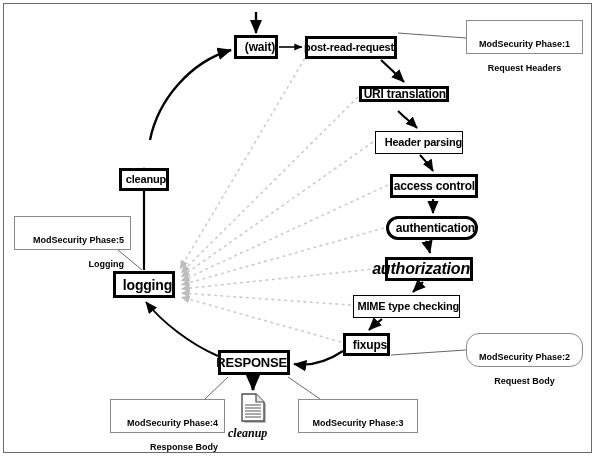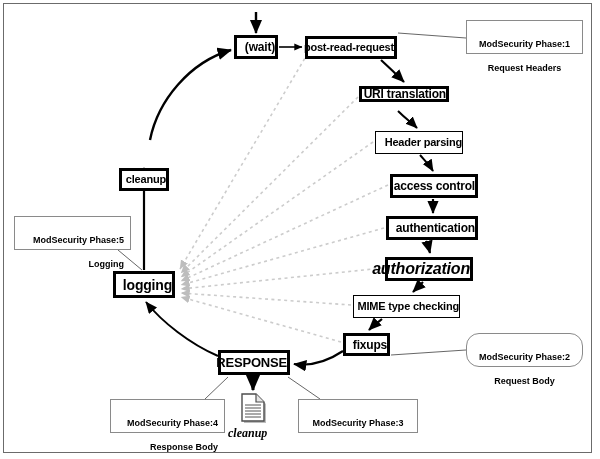--- a/index.html
+++ b/index.html
@@ -186,21 +186,21 @@
   </div>
   <div class="node heavy" id="n-uri" style="left: 359px; top: 86px; width: 90px; height: 16px; font-size: 12px;">
     <span>URI translation</span>
   </div>
   <div class="node thin" id="n-header" style="left: 375px; top: 131px; width: 88px; height: 23px; font-size: 11px;">
     <span>Header parsing</span>
   </div>
   <div class="node heavy" id="n-access" style="left: 390px; top: 174px; width: 88px; height: 24px; font-size: 12px;">
     <span>access control</span>
   </div>
-  <div class="node heavy" id="n-auth" style="left: 386px; top: 216px; width: 92px; height: 24px; font-size: 12px;">
+  <div class="node heavy" id="n-auth" style="left: 386px; top: 216px; width: 92px; height: 24px; font-size: 12px; border-radius: 12px;">
     <span>authentication</span>
   </div>
   <div class="node heavy" id="n-authz" style="left: 385px; top: 257px; width: 88px; height: 24px; font-size: 16px; font-style: italic;">
     <span>authorization</span>
   </div>
   <div class="node thin" id="n-mime" style="left: 353px; top: 295px; width: 107px; height: 23px; font-size: 11px;">
     <span>MIME type checking</span>
   </div>
   <div class="node heavy" id="n-fixups" style="left: 343px; top: 333px; width: 47px; height: 23px; font-size: 12px;">
     <span>fixups</span>

